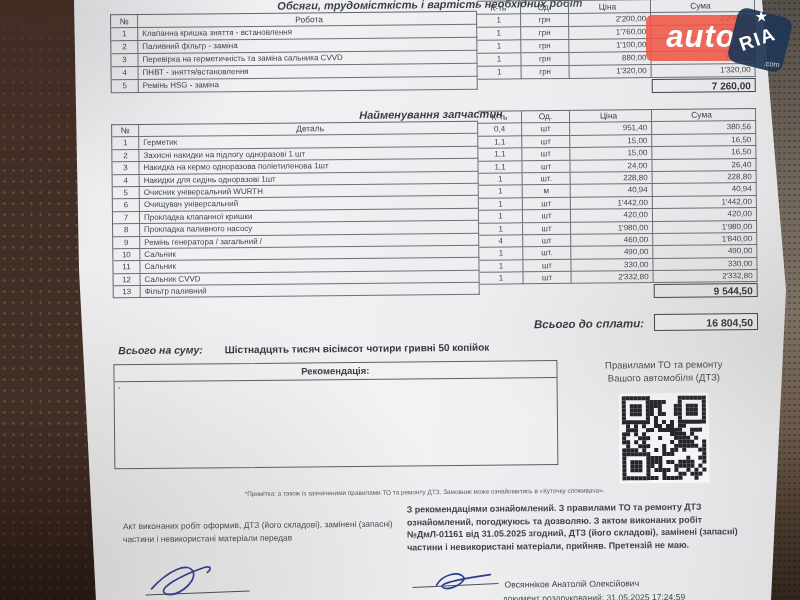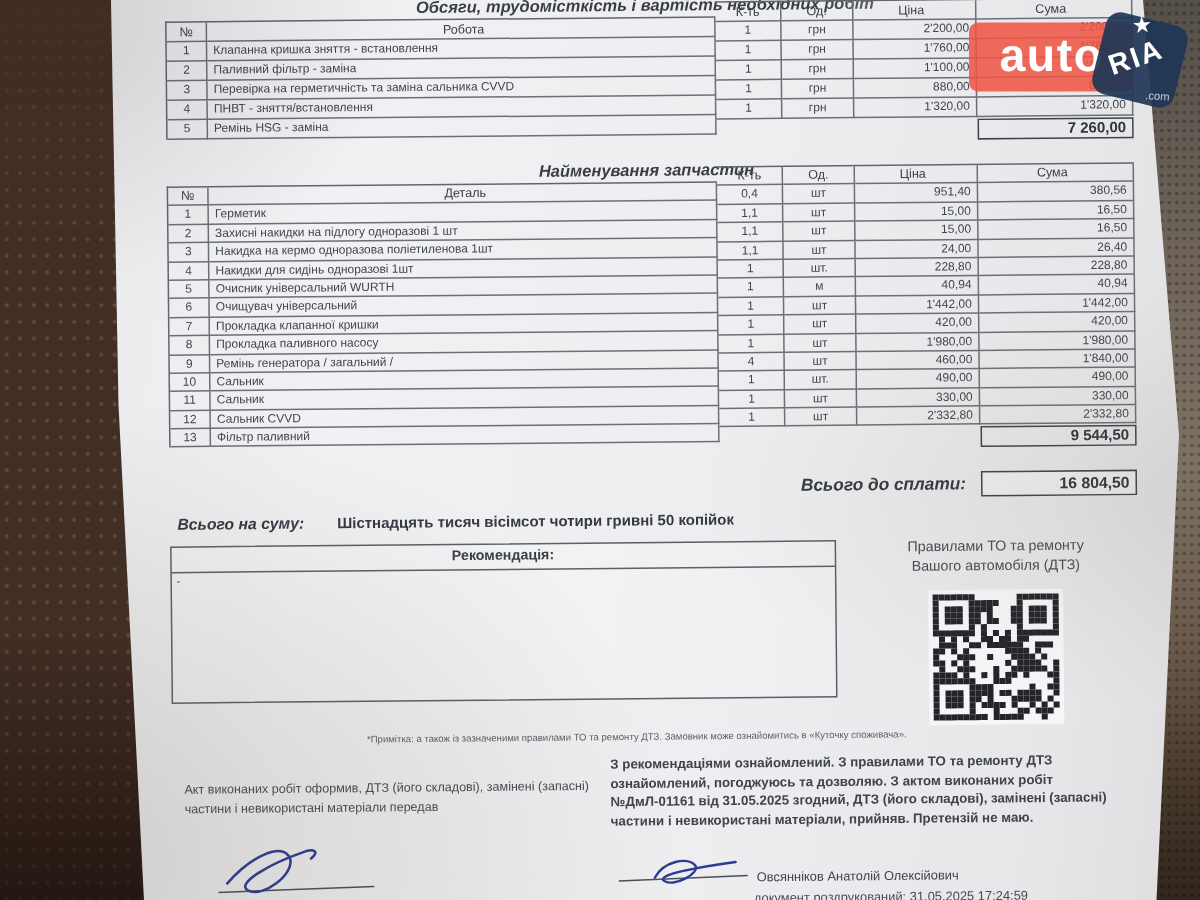--- a/index.html
+++ b/index.html
@@ -89,21 +89,21 @@
   .sig-row{position:relative;height:62px;margin-top:2px;}
   .sig-left{position:absolute;left:22px;top:0;}
   .sig-right{position:absolute;left:295px;top:14px;font-size:8.6px;color:#3d434a;}
   .sig-right .line1{display:flex;align-items:flex-end;gap:2px;}
   .sig-right .name{padding-bottom:4px;}
   .sig-right .printed{margin-left:92px;margin-top:0px;color:#464c54;}
 
   
   .wm{position:absolute;left:646px;top:10px;width:150px;height:66px;z-index:6;pointer-events:none;}
   .wm-red{position:absolute;left:0;top:5px;width:110px;height:46px;border-radius:6px;
-    background:rgba(239,84,66,.86);display:flex;align-items:center;justify-content:center;}
+    background:rgba(239,84,66,.86);display:flex;align-items:center;justify-content:center;font-style:italic;}
   .wm-auto{color:#fff;font-size:31px;font-weight:bold;letter-spacing:1px;line-height:1;
     transform:translateY(-2px);}
   .wm-blue{position:absolute;left:86px;top:2px;width:56px;height:56px;border-radius:10px;
     background:rgba(30,54,86,.92);transform:rotate(14deg);}
   .wm-ria{position:absolute;left:7px;top:17px;color:#fff;font-weight:bold;font-size:19px;
     letter-spacing:1.5px;transform:rotate(-33deg);}
   .wm-star{position:absolute;left:17px;top:-4px;color:#fff;font-size:15px;transform:rotate(-18deg);}
   .wm-com{position:absolute;right:3px;bottom:3px;color:rgba(255,255,255,.75);font-size:7.5px;
     transform:rotate(-10deg);}
 </style>

